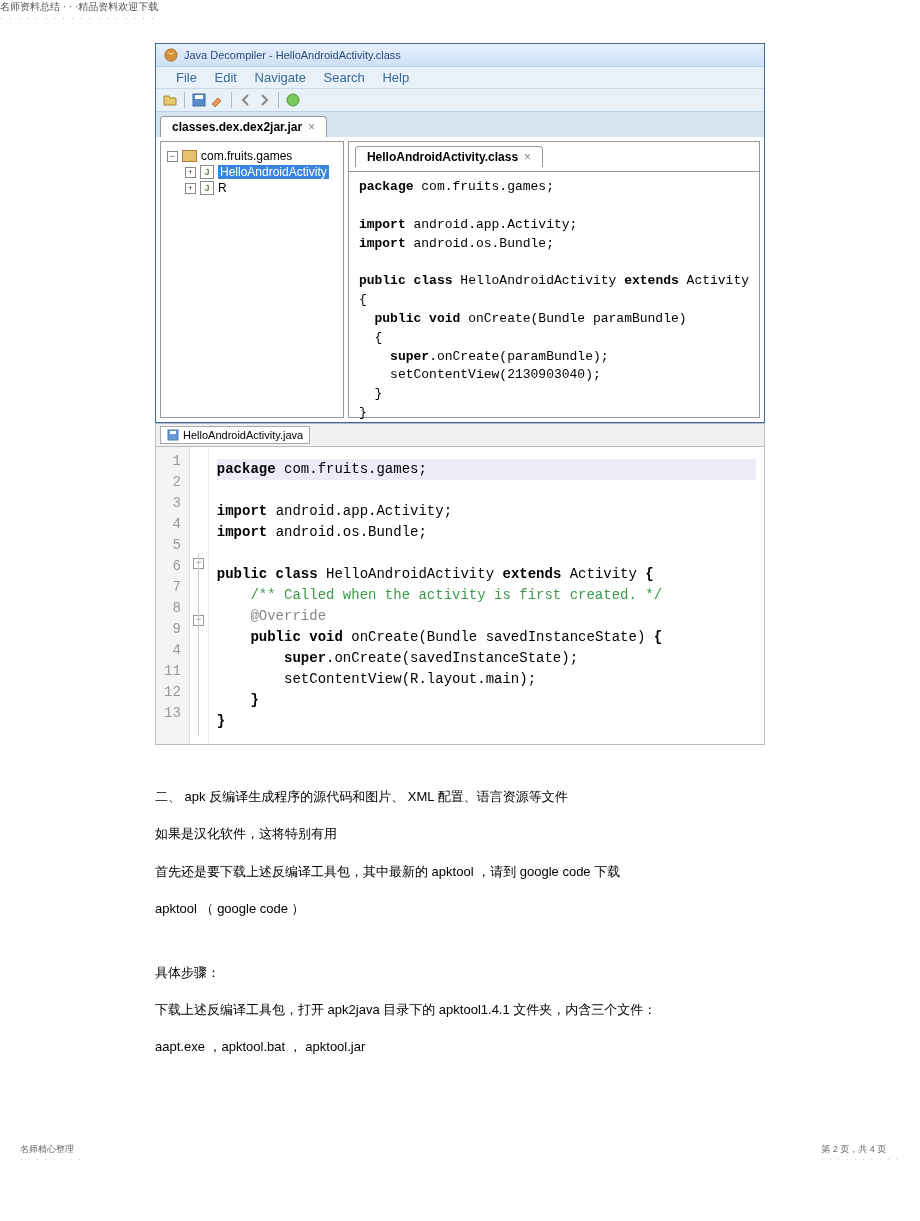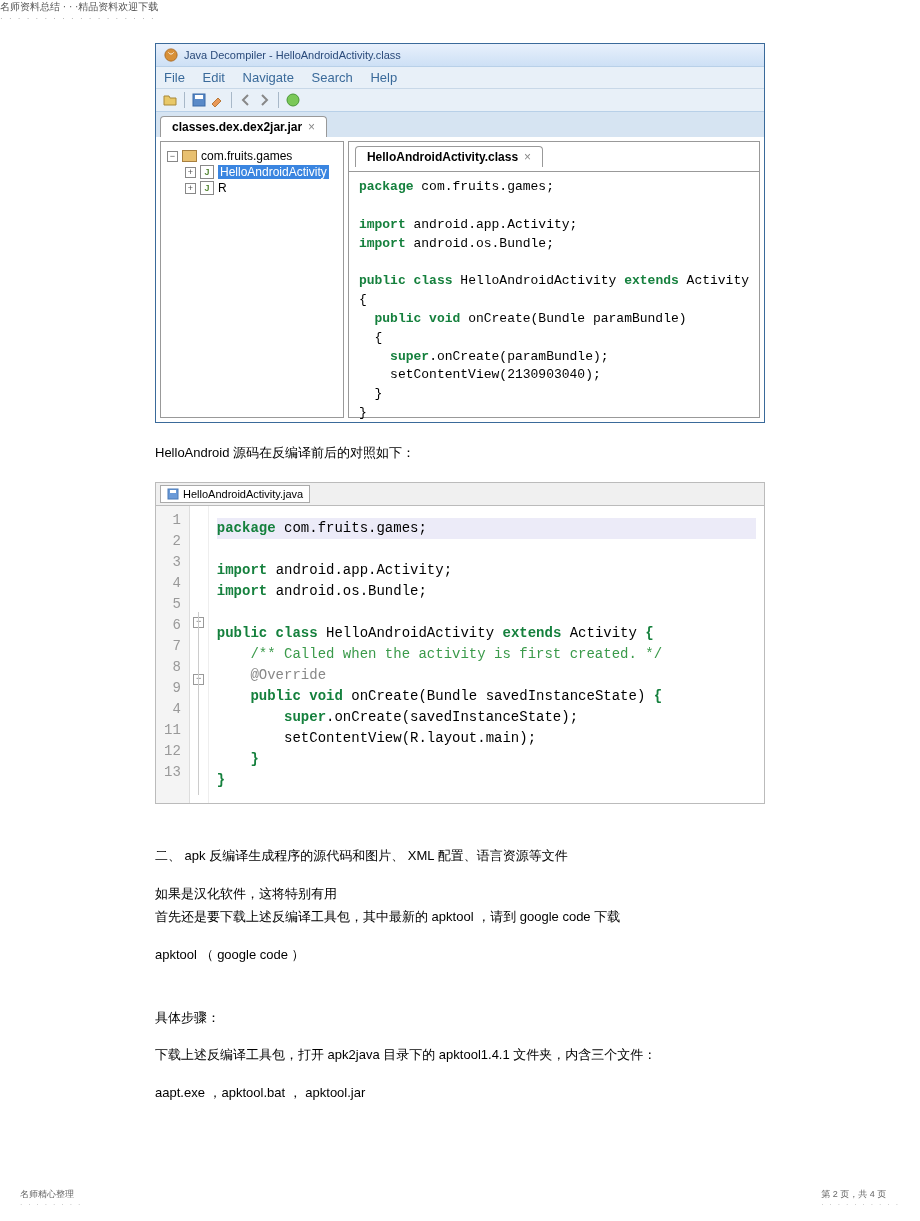--- a/index.html
+++ b/index.html
@@ -4,40 +4,40 @@
 <style>
 body{margin:0;font-family:"Microsoft YaHei",Arial,sans-serif;font-size:13px;color:#000;background:#fff}
 .page{width:920px;margin:0 auto;padding:0;position:relative}
 .hdr{text-align:left;font-size:10px;color:#555;padding-top:0}
 .hdr .dots{letter-spacing:2px;color:#aaa;font-size:8px}
 .content{padding:20px 155px 0 155px}
 .win{border:1px solid #3a6a9a;background:#d6e4f2}
 .titlebar{background:linear-gradient(#e8f0fc,#cde0f5);padding:4px 8px;display:flex;align-items:center;gap:6px;border-bottom:1px solid #b8d0e8}
 .titlebar svg{width:14px;height:14px}
 .title-txt{font-size:11px;color:#2a4a7a}
-.menubar{background:#e8f0f8;padding:3px 8px;font-size:13px;color:#3a6a9a;border-bottom:1px solid #c8d8e8}
+.menubar{background:#e8f0f8;padding:3px 20px;font-size:13px;color:#3a6a9a;border-bottom:1px solid #c8d8e8}
 .menubar span{margin-right:14px;cursor:default}
 .toolbar{background:#e8f0f8;padding:3px 6px;border-bottom:1px solid #b8d0e8;display:flex;align-items:center;gap:2px}
 .toolbar .sep{border-left:1px solid #a8b8c8;height:16px;margin:0 4px}
 .tb-icon{width:16px;height:16px;display:inline-block}
 .tabbar{background:#d6e4f2;padding:4px 4px 0 4px}
 .tab{display:inline-flex;align-items:center;background:#fff;border:1px solid #999;border-bottom:none;border-radius:4px 4px 0 0;padding:3px 11px;font-weight:bold;font-size:12px}
 .tab .x{margin-left:6px;color:#888;font-weight:normal;cursor:pointer}
 .split{display:flex;background:#fff;height:285px}
 .tree-pane{width:210px;border:1px solid #999;margin:4px;padding:6px;font-size:12px;overflow:hidden}
 .tree-row{display:flex;align-items:center;gap:4px;padding:1px 0}
 .tree-row.sel span.lbl{background:#3a85e0;color:#fff;padding:0 2px}
 .sq{width:9px;height:9px;border:1px solid #888;display:inline-flex;align-items:center;justify-content:center;font-size:9px;line-height:1;color:#555}
 .pkg-ico{width:13px;height:10px;background:#e8c070;border:1px solid #a88040;display:inline-block}
 .j-ico{width:12px;height:12px;background:#fff;border:1px solid #888;display:inline-flex;align-items:center;justify-content:center;font-size:9px;color:#5a8a3a;font-weight:bold}
 .code-pane{flex:1;border:1px solid #999;margin:4px 4px 4px 0}
 .code-tab{padding:4px 6px;border-bottom:1px solid #999}
 .code-tab .tab{font-weight:bold;font-size:12px}
 .code-body{padding:6px 10px;font-family:"Courier New",monospace;font-size:13px;line-height:1.45;white-space:pre}
-.kw{color:#15803d;font-weight:bold}
+.kw{color:#000000;font-weight:bold}
 .body-text{margin:18px 0;font-size:13px;line-height:1.8}
 .editor2{border:1px solid #bbb}
 .editor2-tabs{background:#f0f0f0;border-bottom:1px solid #bbb;padding:2px 4px}
 .editor2-tab{display:inline-flex;align-items:center;gap:4px;background:#fff;border:1px solid #aaa;padding:2px 6px;font-size:11px}
 .disk-ico{width:12px;height:12px}
 .ed2-body{display:flex;font-family:"Courier New",monospace;font-size:14px}
 .gutter{background:#f4f4f4;color:#999;text-align:right;padding:4px 8px;border-right:1px solid #ddd;line-height:1.5}
 .fold-col{width:18px;background:#fff;border-right:1px solid #eee;position:relative;padding-top:4px}
 .fold-box{width:9px;height:9px;border:1px solid #999;margin:2px auto;font-size:9px;line-height:9px;text-align:center;color:#666}
 .fold-line{border-left:1px solid #ccc;position:absolute;left:8px;top:106px;bottom:8px}
@@ -139,21 +139,20 @@
 <span class="kw">  public void</span><span> onCreate(Bundle paramBundle)</span>
 <span>  {</span>
 <span class="kw">    super</span><span>.onCreate(paramBundle);</span>
 <span>    setContentView(2130903040);</span>
 <span>  }</span>
 <span>}</span></div>
         </div>
       </div>
     </div>
 
-    <div class="body-text">HelloAndroid   源码在反编译前后的对照如下：</div>
 
     <div class="editor2">
       <div class="editor2-tabs">
         <span class="editor2-tab">
           <svg class="disk-ico" viewBox="0 0 12 12">
               <rect x="1" y="1" width="10" height="10" fill="#6a9ad8" stroke="#4a7ab8"></rect>
               <rect x="3" y="2" width="6" height="3" fill="#fff"></rect>
             </svg>
           <span>HelloAndroidActivity.java</span>
         </span>
@@ -192,21 +191,21 @@
 <span class="kw">        super</span><span>.onCreate(savedInstanceState);</span>
 <span>        setContentView(R.layout.main);</span>
 <span class="kw">    }</span>
 <span class="kw">}</span></div>
       </div>
     </div>
 
     <div class="body-text">
       <div style="margin-top:40px">二、 apk  反编译生成程序的源代码和图片、      XML  配置、语言资源等文件</div>
       <div style="margin-top:14px">如果是汉化软件，这将特别有用</div>
-      <div style="">首先还是要下载上述反编译工具包，其中最新的        apktool  ，请到   google code   下载</div>
+      <div style="margin-top:14px">首先还是要下载上述反编译工具包，其中最新的        apktool  ，请到   google code   下载</div>
       <div style="margin-top:14px">apktool （ google code   ）</div>
       <div style="margin-top:40px">具体步骤：</div>
       <div style="margin-top:14px">下载上述反编译工具包，打开      apk2java  目录下的   apktool1.4.1   文件夹，内含三个文件：</div>
       <div style="margin-top:14px">aapt.exe  ，apktool.bat  ， apktool.jar</div>
     </div>
 
   </div>
 
   <div class="footer">
     <div>

